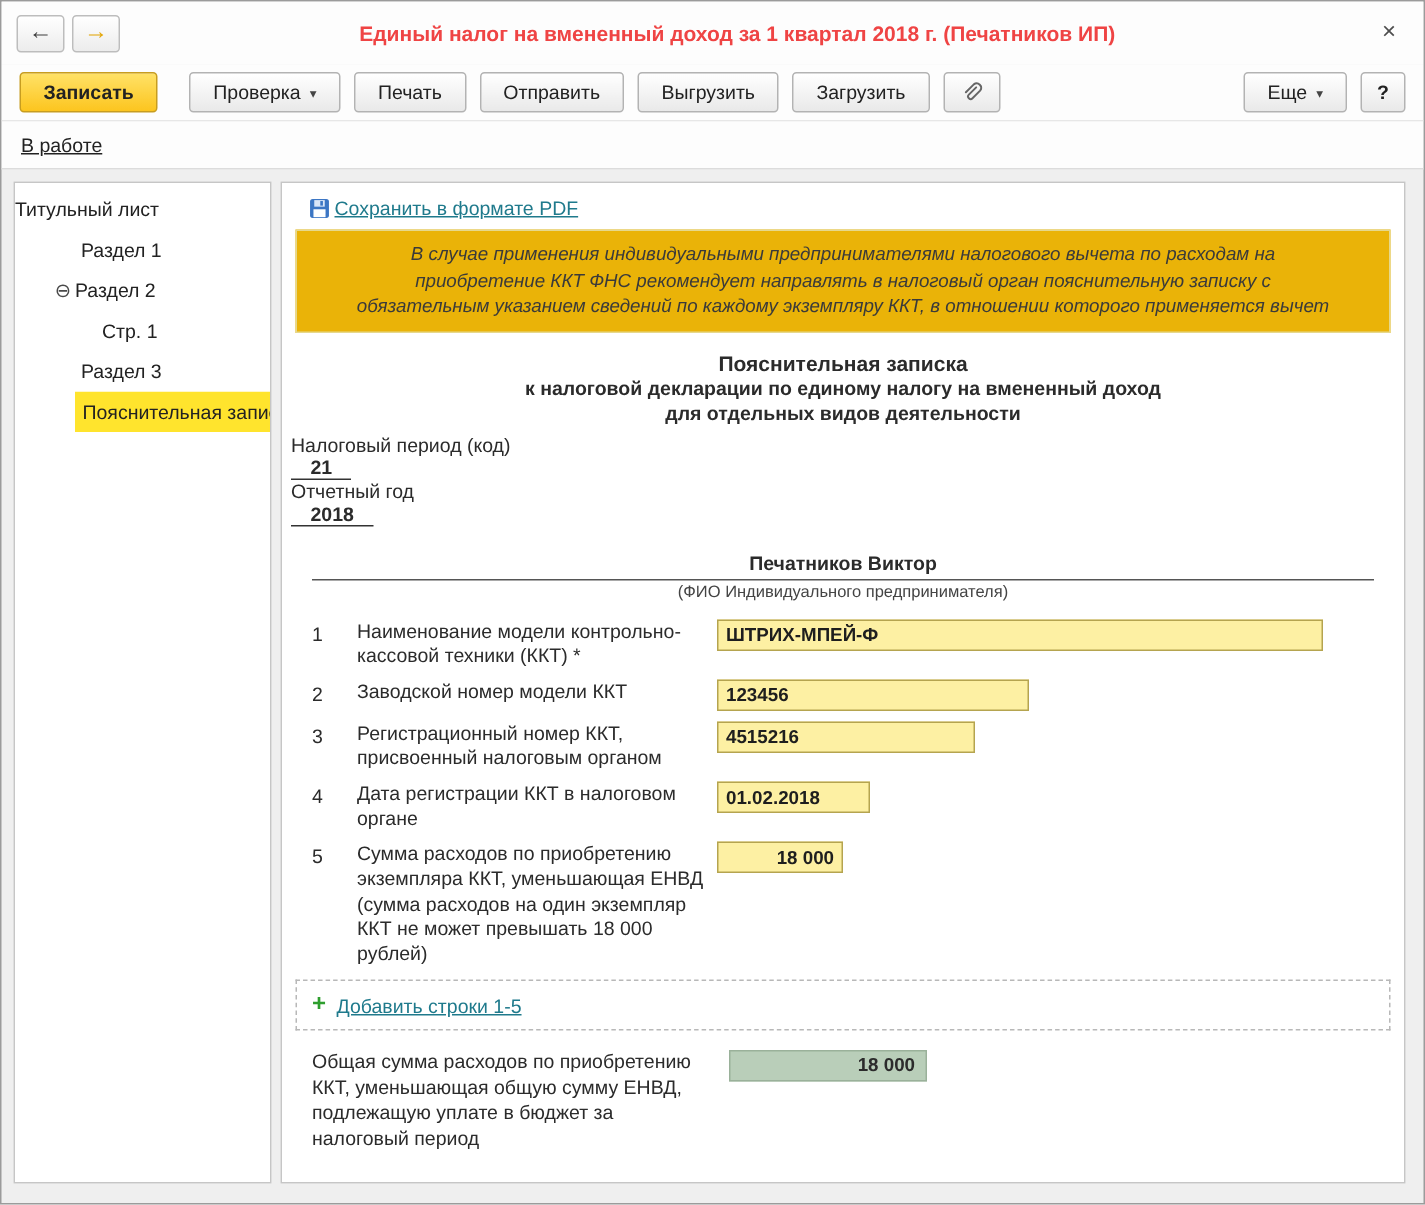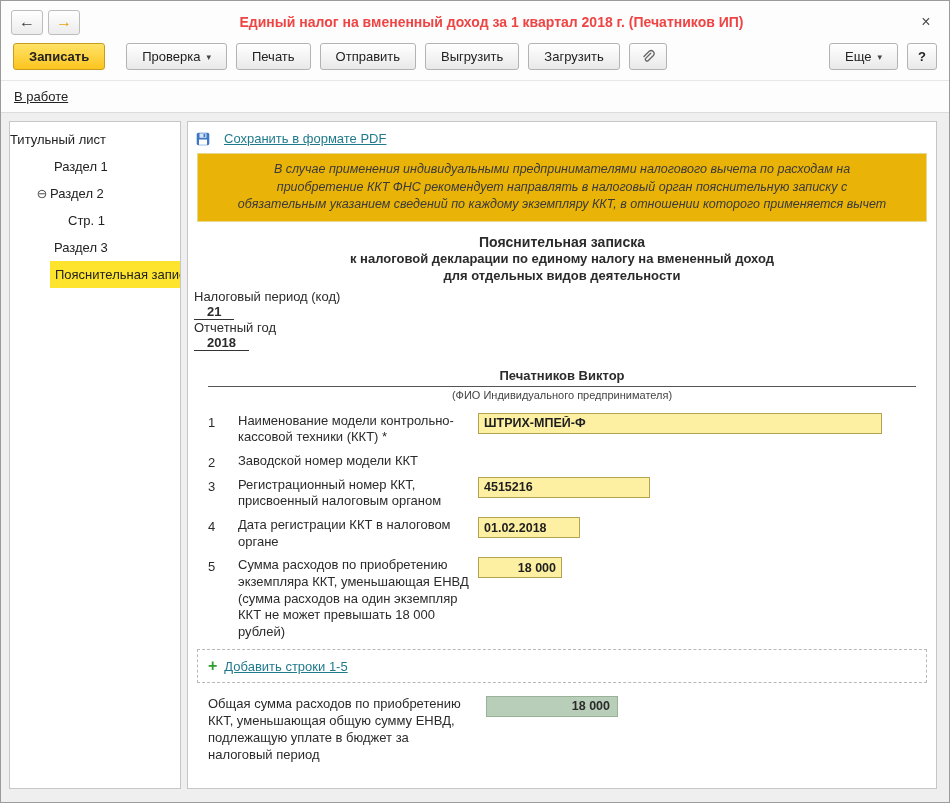--- a/index.html
+++ b/index.html
@@ -15,21 +15,21 @@
   .titlebar { height:42px; background:#fdfdfd; display:flex; align-items:center; padding:0 10px; }
   .nav-btns { display:flex; gap:5px; }
   .nav-btn { width:32px; height:25px; border:1px solid #bdbdbd; border-radius:3px;
     background:linear-gradient(#ffffff,#ececec); display:flex; align-items:center; justify-content:center;
     font-size:16px; cursor:pointer; }
   .back-glyph { color:#3f3f3f; font-weight:bold; }
   .fwd-glyph  { color:#e3a70b; font-weight:bold; }
   .win-title { flex:1; text-align:center; font-weight:bold; font-size:14px; color:#ef4444; padding-right:10px; }
   .close-x { width:26px; text-align:center; font-size:16px; color:#4d4d4d; cursor:pointer; }
   
-  .toolbar { height:38px; background:#fdfdfd; display:flex; align-items:flex-start; padding:0 12px; gap:9px;
+  .toolbar { height:38px; background:#fdfdfd; display:flex; align-items:center; padding:0 12px; gap:9px;
     border-bottom:1px solid #e7e7e7; }
   .btn { height:27px; padding:0 15px; border:1px solid #b3b3b3; border-radius:3px;
     background:linear-gradient(#ffffff,#e9e9e9); display:inline-flex; align-items:center; gap:6px;
     font-size:13px; color:#222; cursor:pointer; white-space:nowrap; }
   .btn-primary { background:linear-gradient(#ffe267,#fcc51f); border-color:#c79d20; font-weight:bold; margin-right:12px; }
   .dd-arrow { font-size:9px; color:#444; }
   .btn-icon { width:38px; padding:0; justify-content:center; }
   .spacer { flex:1; }
   .btn-help { width:30px; padding:0; justify-content:center; font-weight:bold; }
   
@@ -42,21 +42,21 @@
   .content { position:absolute; left:186px; top:0; right:12px; bottom:0; background:#fff; border:1px solid #c6c6c6; overflow:hidden; }
   
   .nav-item { height:27px; display:flex; align-items:center; cursor:pointer; white-space:nowrap; overflow:hidden; color:#222; }
   .nav-item .expander { width:16px; text-align:center; color:#4a4a4a; font-size:13px; margin-left:24px; }
   .pl-a { }
   .pl-b { padding-left:44px; }
   .pl-c { padding-left:58px; }
   .nav-item.selected { padding-left:40px; }
   .nav-item.selected .nav-label { background:#ffe42d; flex:1; line-height:27px; padding-left:5px; overflow:hidden; }
   
-  .pdf-row { display:flex; align-items:center; gap:14px; padding:9px 12px 0 8px; }
+  .pdf-row { display:flex; align-items:center; gap:3px; padding:9px 12px 0 18px; }
   .link { color:#1f7a8c; text-decoration:underline; cursor:pointer; }
   .notice { margin:7px 9px 0 9px; background:#eab308; border:1px solid #e6d88c; padding:7px 34px;
     text-align:center; font-style:italic; font-size:12.5px; line-height:1.4; color:#3a3a3a; }
   .doc-title1 { text-align:center; font-weight:bold; font-size:14px; margin-top:12px; }
   .doc-title2, .doc-title3 { text-align:center; font-weight:bold; font-size:13px; line-height:1.35; }
   .period-row { display:flex; justify-content:center; align-items:baseline; margin-top:4px;flex-direction:column; }
   .period-row .lbl { font-size:13px; }
   .uline { font-weight:bold; border-bottom:1px solid #333; padding:0 13px; margin-left:6px; }
   .gap40 { width:44px; }
   .fio { text-align:center; font-weight:bold; margin-top:17px; font-size:13px; }
@@ -198,20 +198,21 @@
 
     <div class="form-rows">
       <div class="form-row">
         <div class="row-num">1</div>
         <div class="row-label">Наименование модели контрольно-кассовой техники (ККТ) *</div>
         <input class="fld w1" value="ШТРИХ-МПЕЙ-Ф" style="">
       </div>
       <div class="form-row">
         <div class="row-num">2</div>
         <div class="row-label">Заводской номер модели ККТ</div>
+        <input class="fld w2" value="123456" style="">
       </div>
       <div class="form-row">
         <div class="row-num">3</div>
         <div class="row-label">Регистрационный номер ККТ, присвоенный налоговым органом</div>
         <input class="fld w3" value="4515216" style="">
       </div>
       <div class="form-row">
         <div class="row-num">4</div>
         <div class="row-label">Дата регистрации ККТ в налоговом органе</div>
         <input class="fld w4" value="01.02.2018" style="">

